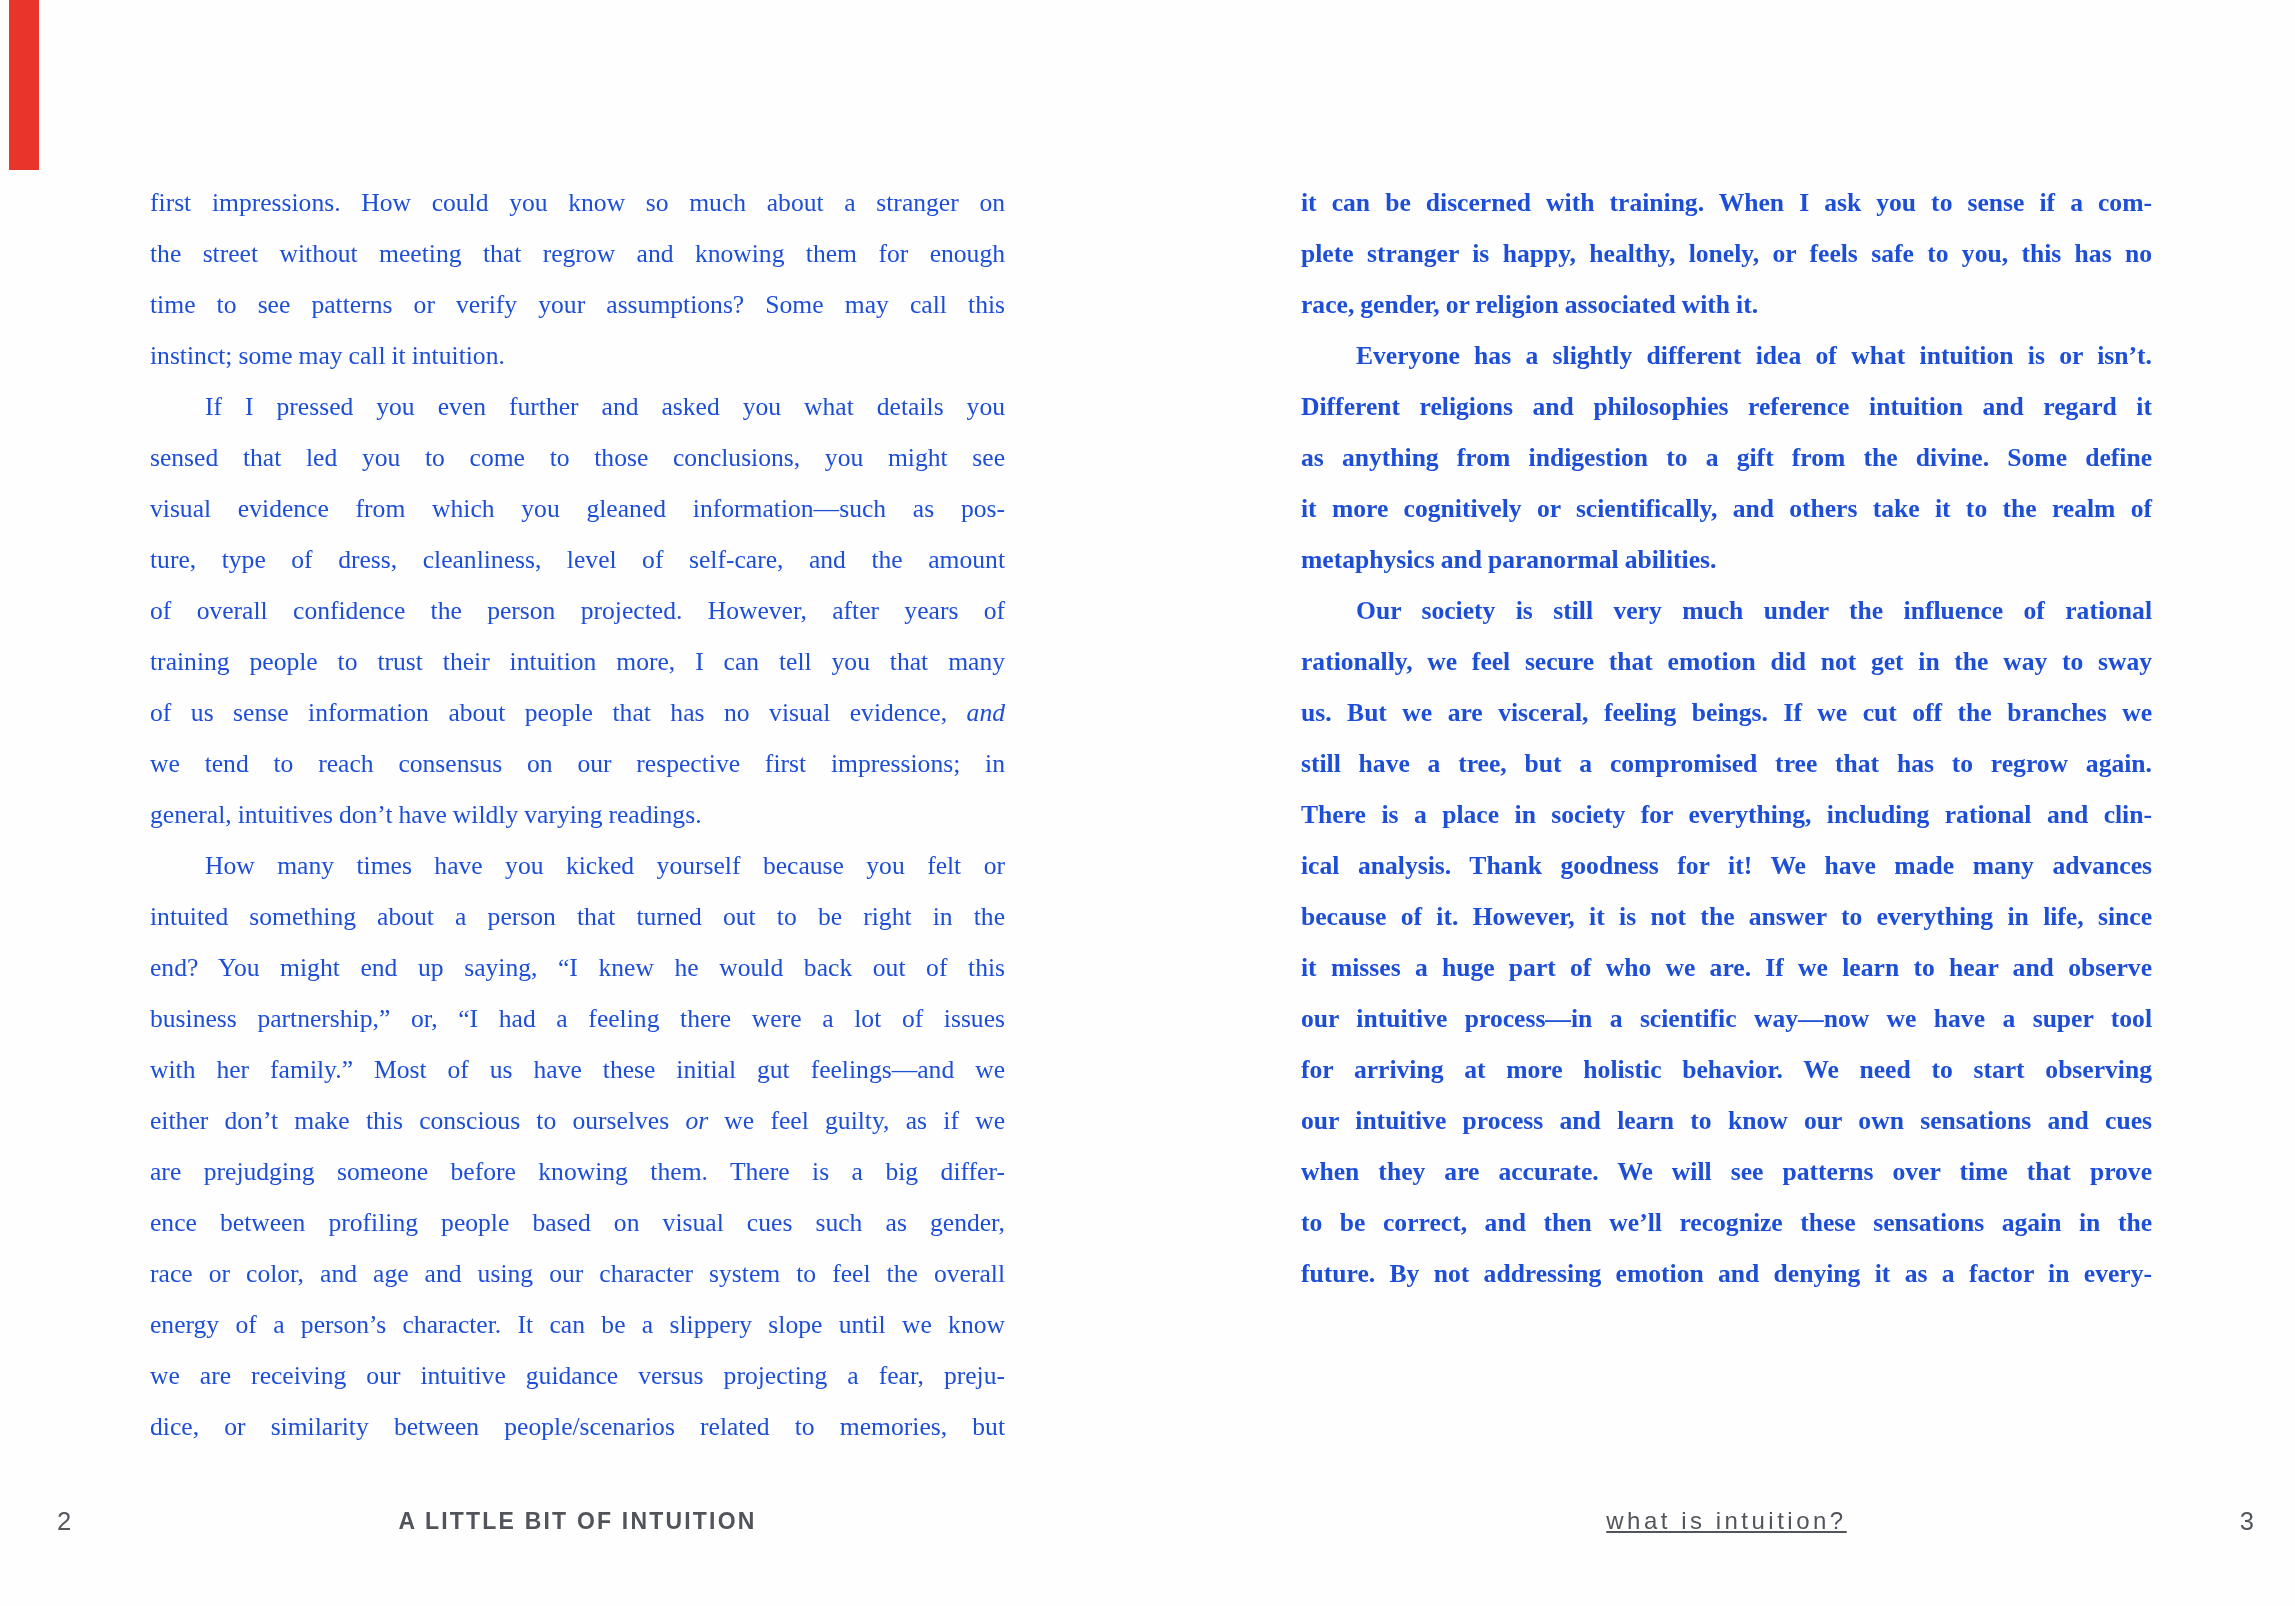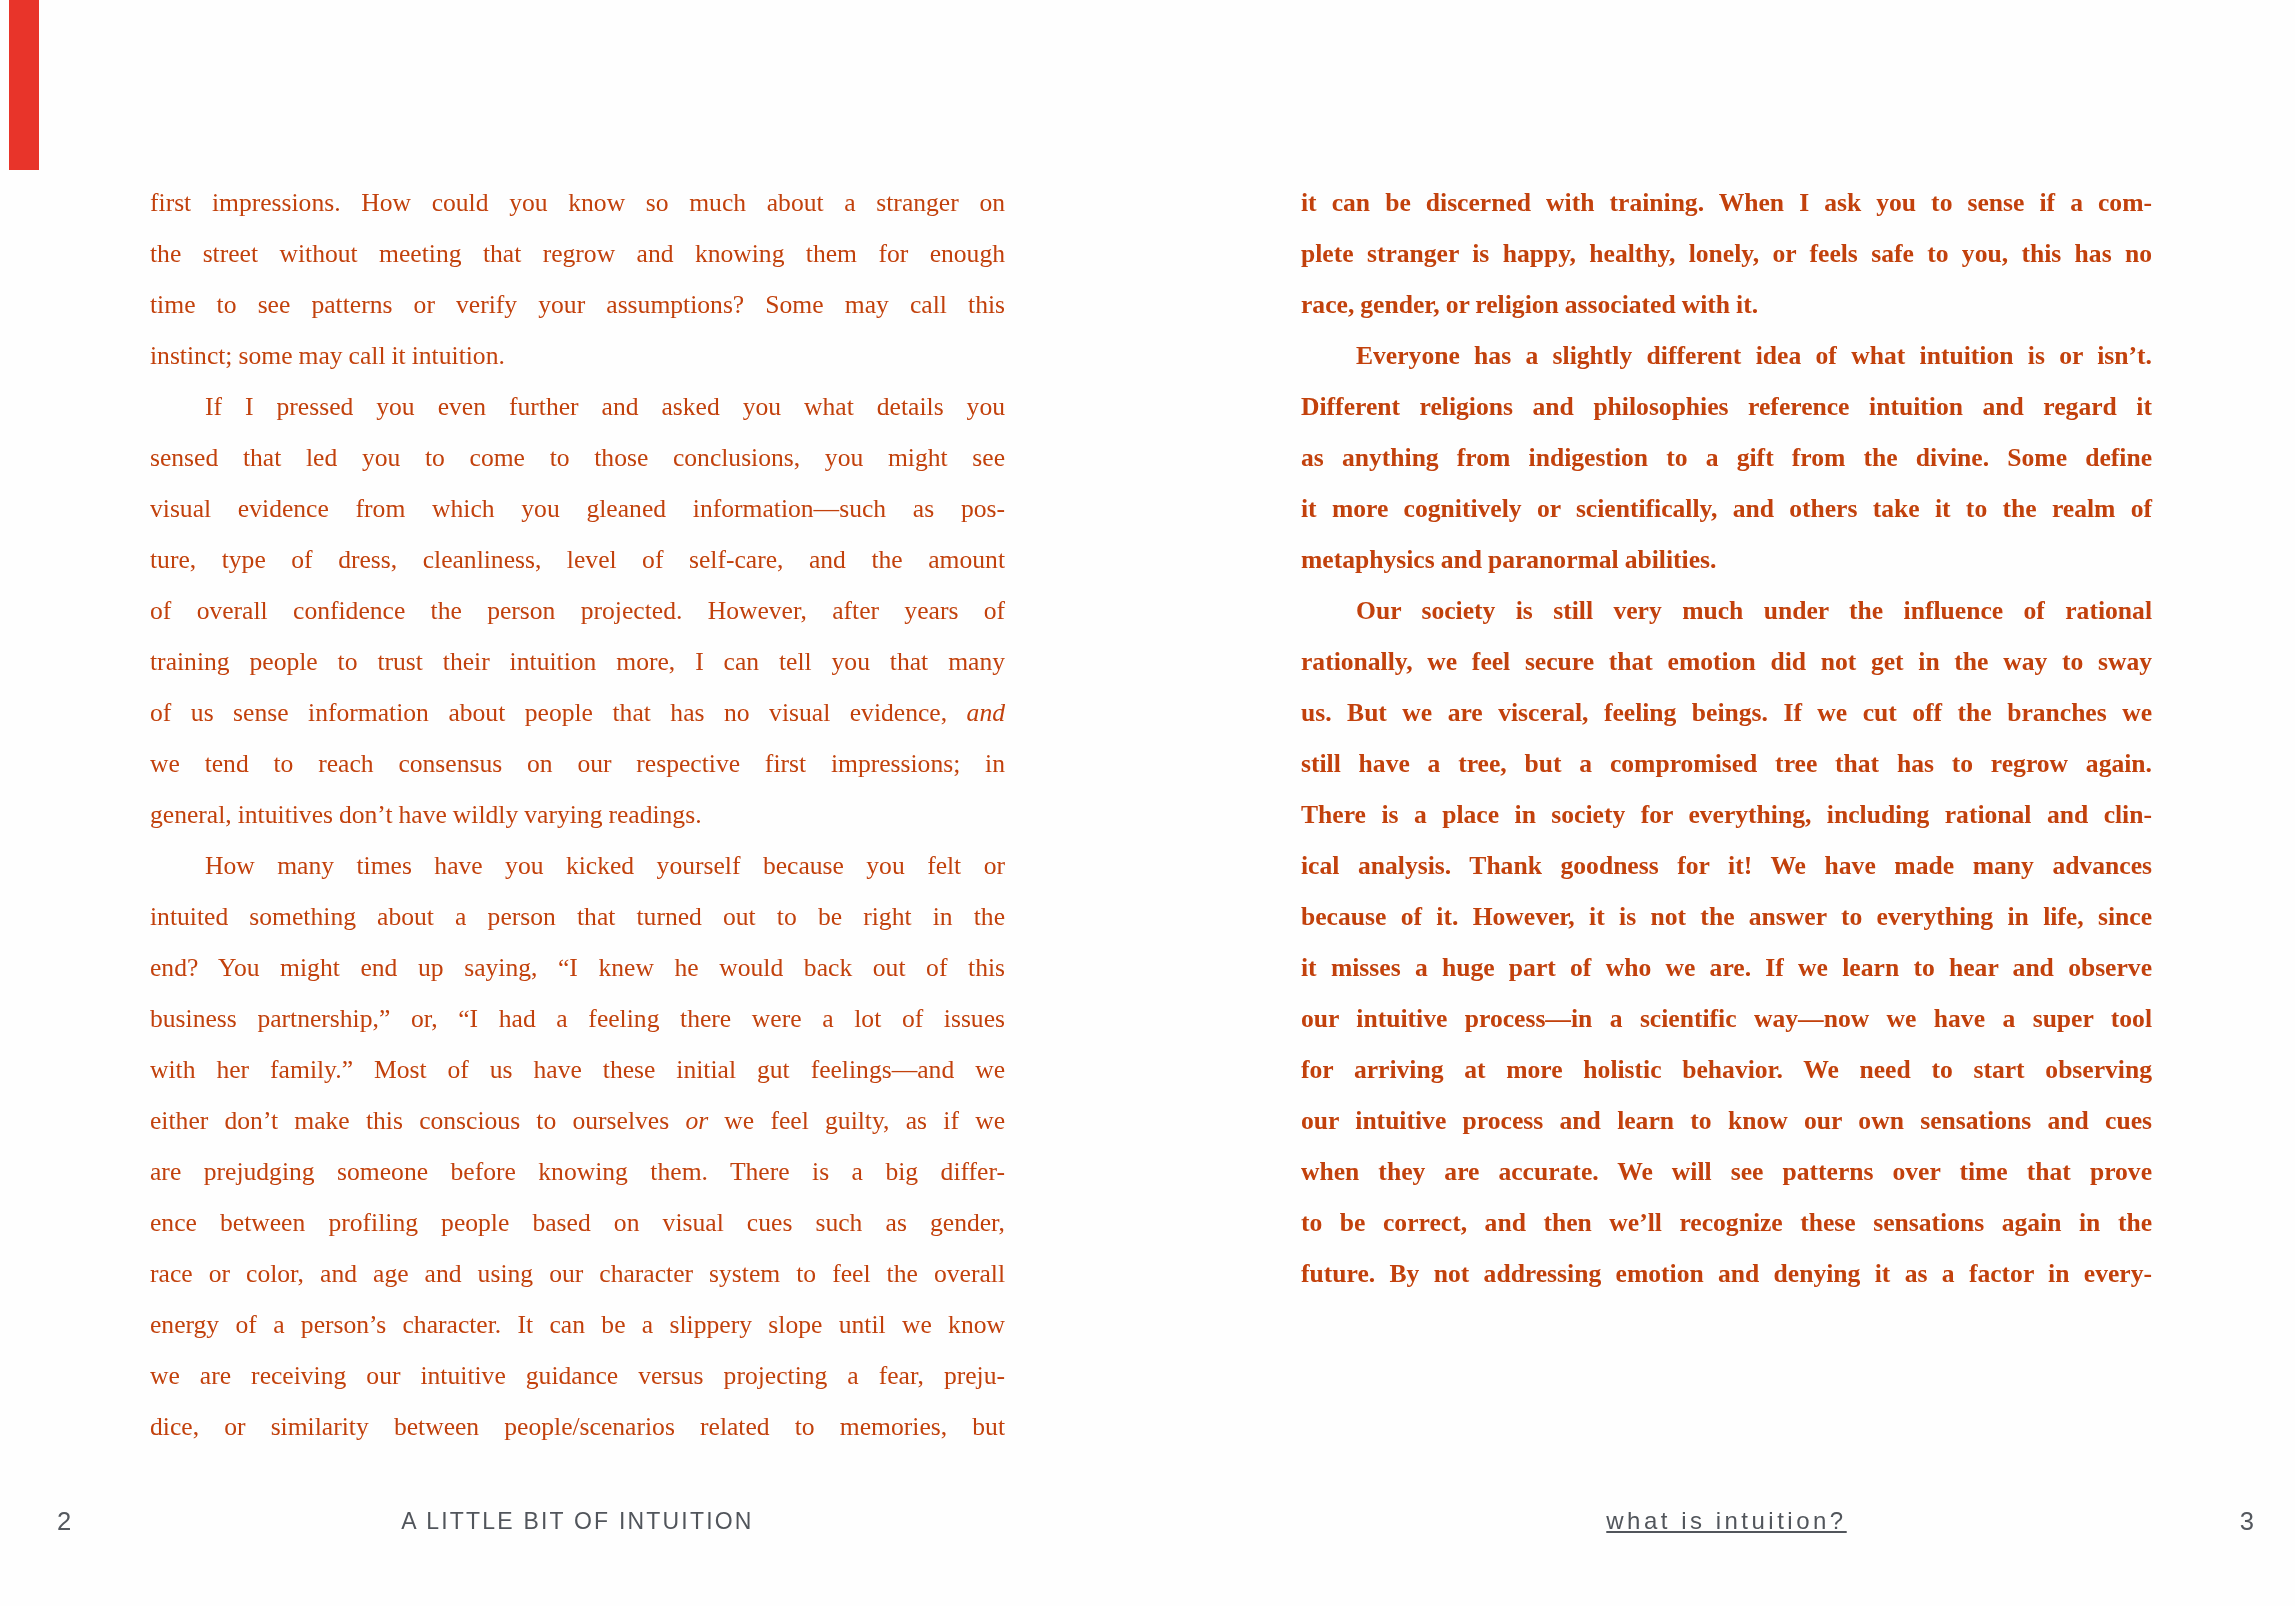--- a/index.html
+++ b/index.html
@@ -11,21 +11,21 @@
     font-family:"Liberation Serif", serif;
   }
   .ribbon{
     position:absolute;
     left:8.8px;top:0;width:30px;height:170px;
   }
   .textcol{
     position:absolute;
     top:177px;
     width:855px;
-    color:#c2410c;
+    color:#1d4ed8;
     font-size:25.6px;
     line-height:51px;
     text-align:justify;
     text-justify:inter-word;
     word-spacing:-0.4px;
   }
   #left-col{left:150px;}
   #right-col{left:1301px;width:851px;font-weight:bold;}
   .line{text-align-last:justify;}
   .line.pend{text-align-last:left;}
@@ -36,21 +36,21 @@
     top:1505px;
     font-family:"Liberation Sans", sans-serif;
     color:#54585e;
     font-size:25.6px;
     line-height:32px;
   }
   #folio-left{left:57px;}
   #folio-right{right:41px;}
   #head-left{
     left:150px;width:855px;text-align:center;
-    font-size:23px;letter-spacing:2.2px;font-weight:normal;color:#51555b;
+    font-size:23px;letter-spacing:2.2px;font-weight:bold;color:#51555b;
   }
   #head-right{
     left:1301px;width:851px;text-align:center;
     font-size:24px;letter-spacing:3.5px;color:#51555b;text-decoration:underline;
   }
 </style>
 </head>
 <body>
 
 <div id="spread" style="background: rgb(254, 254, 254);">

